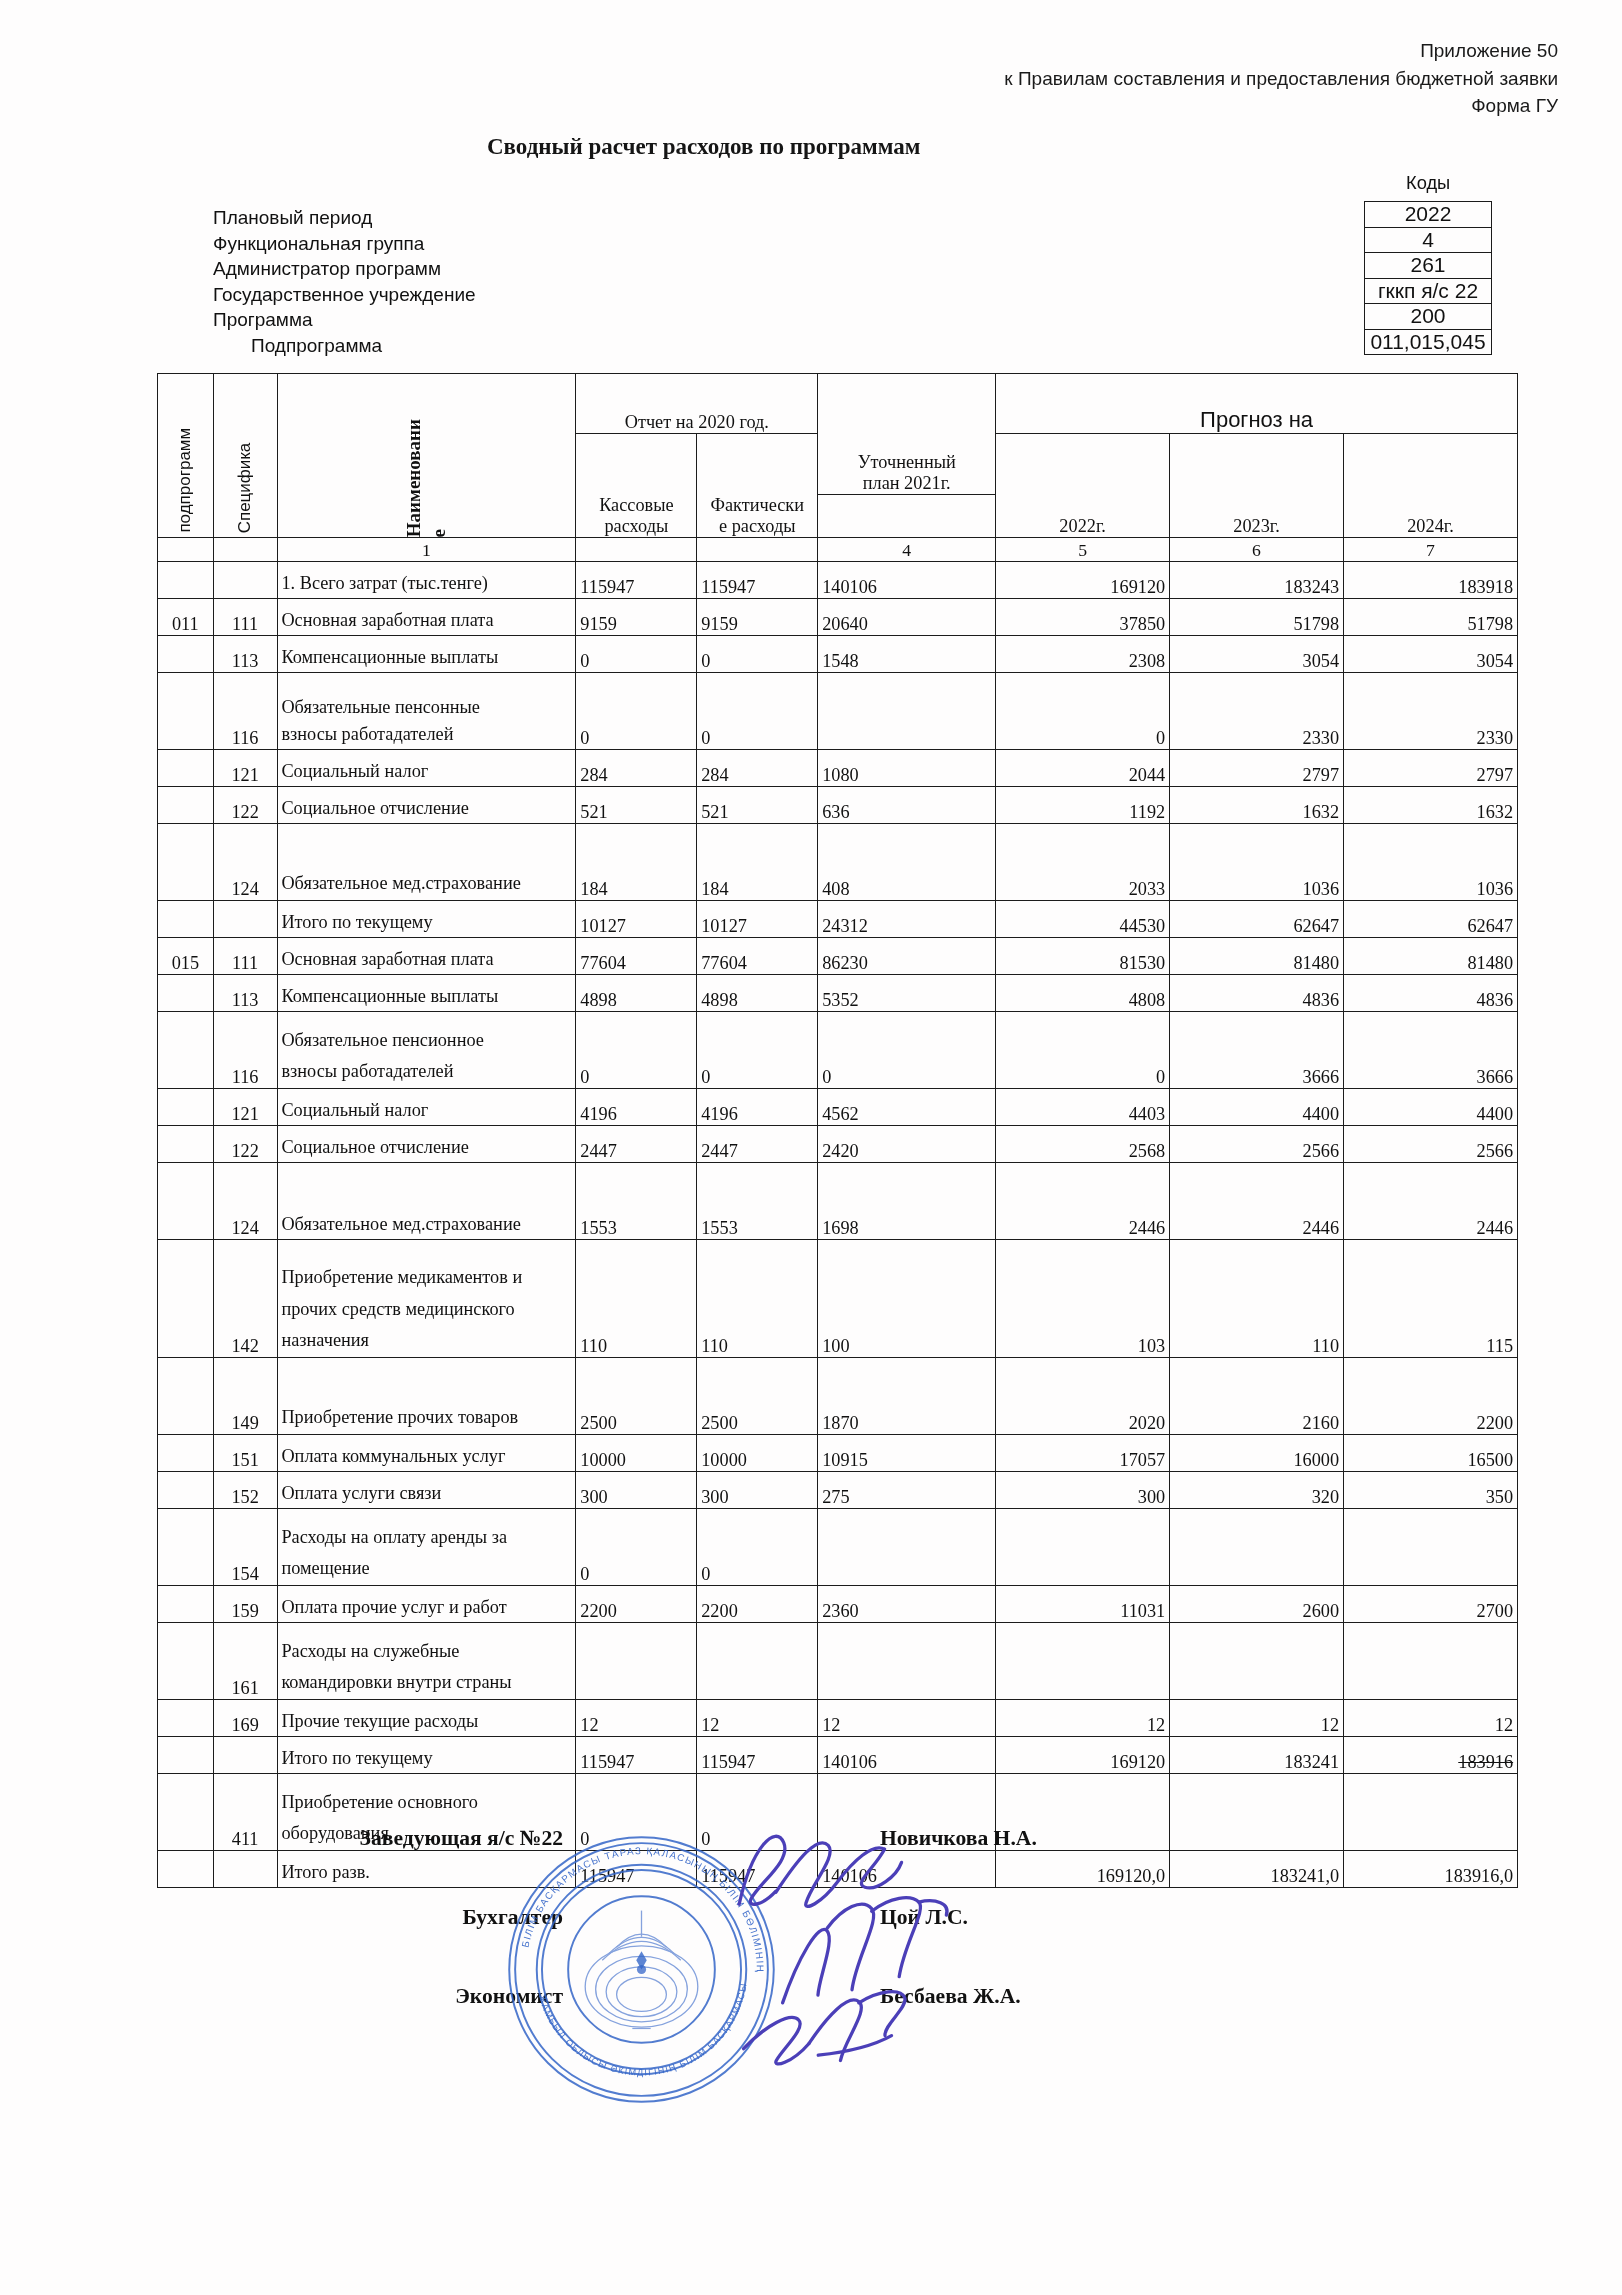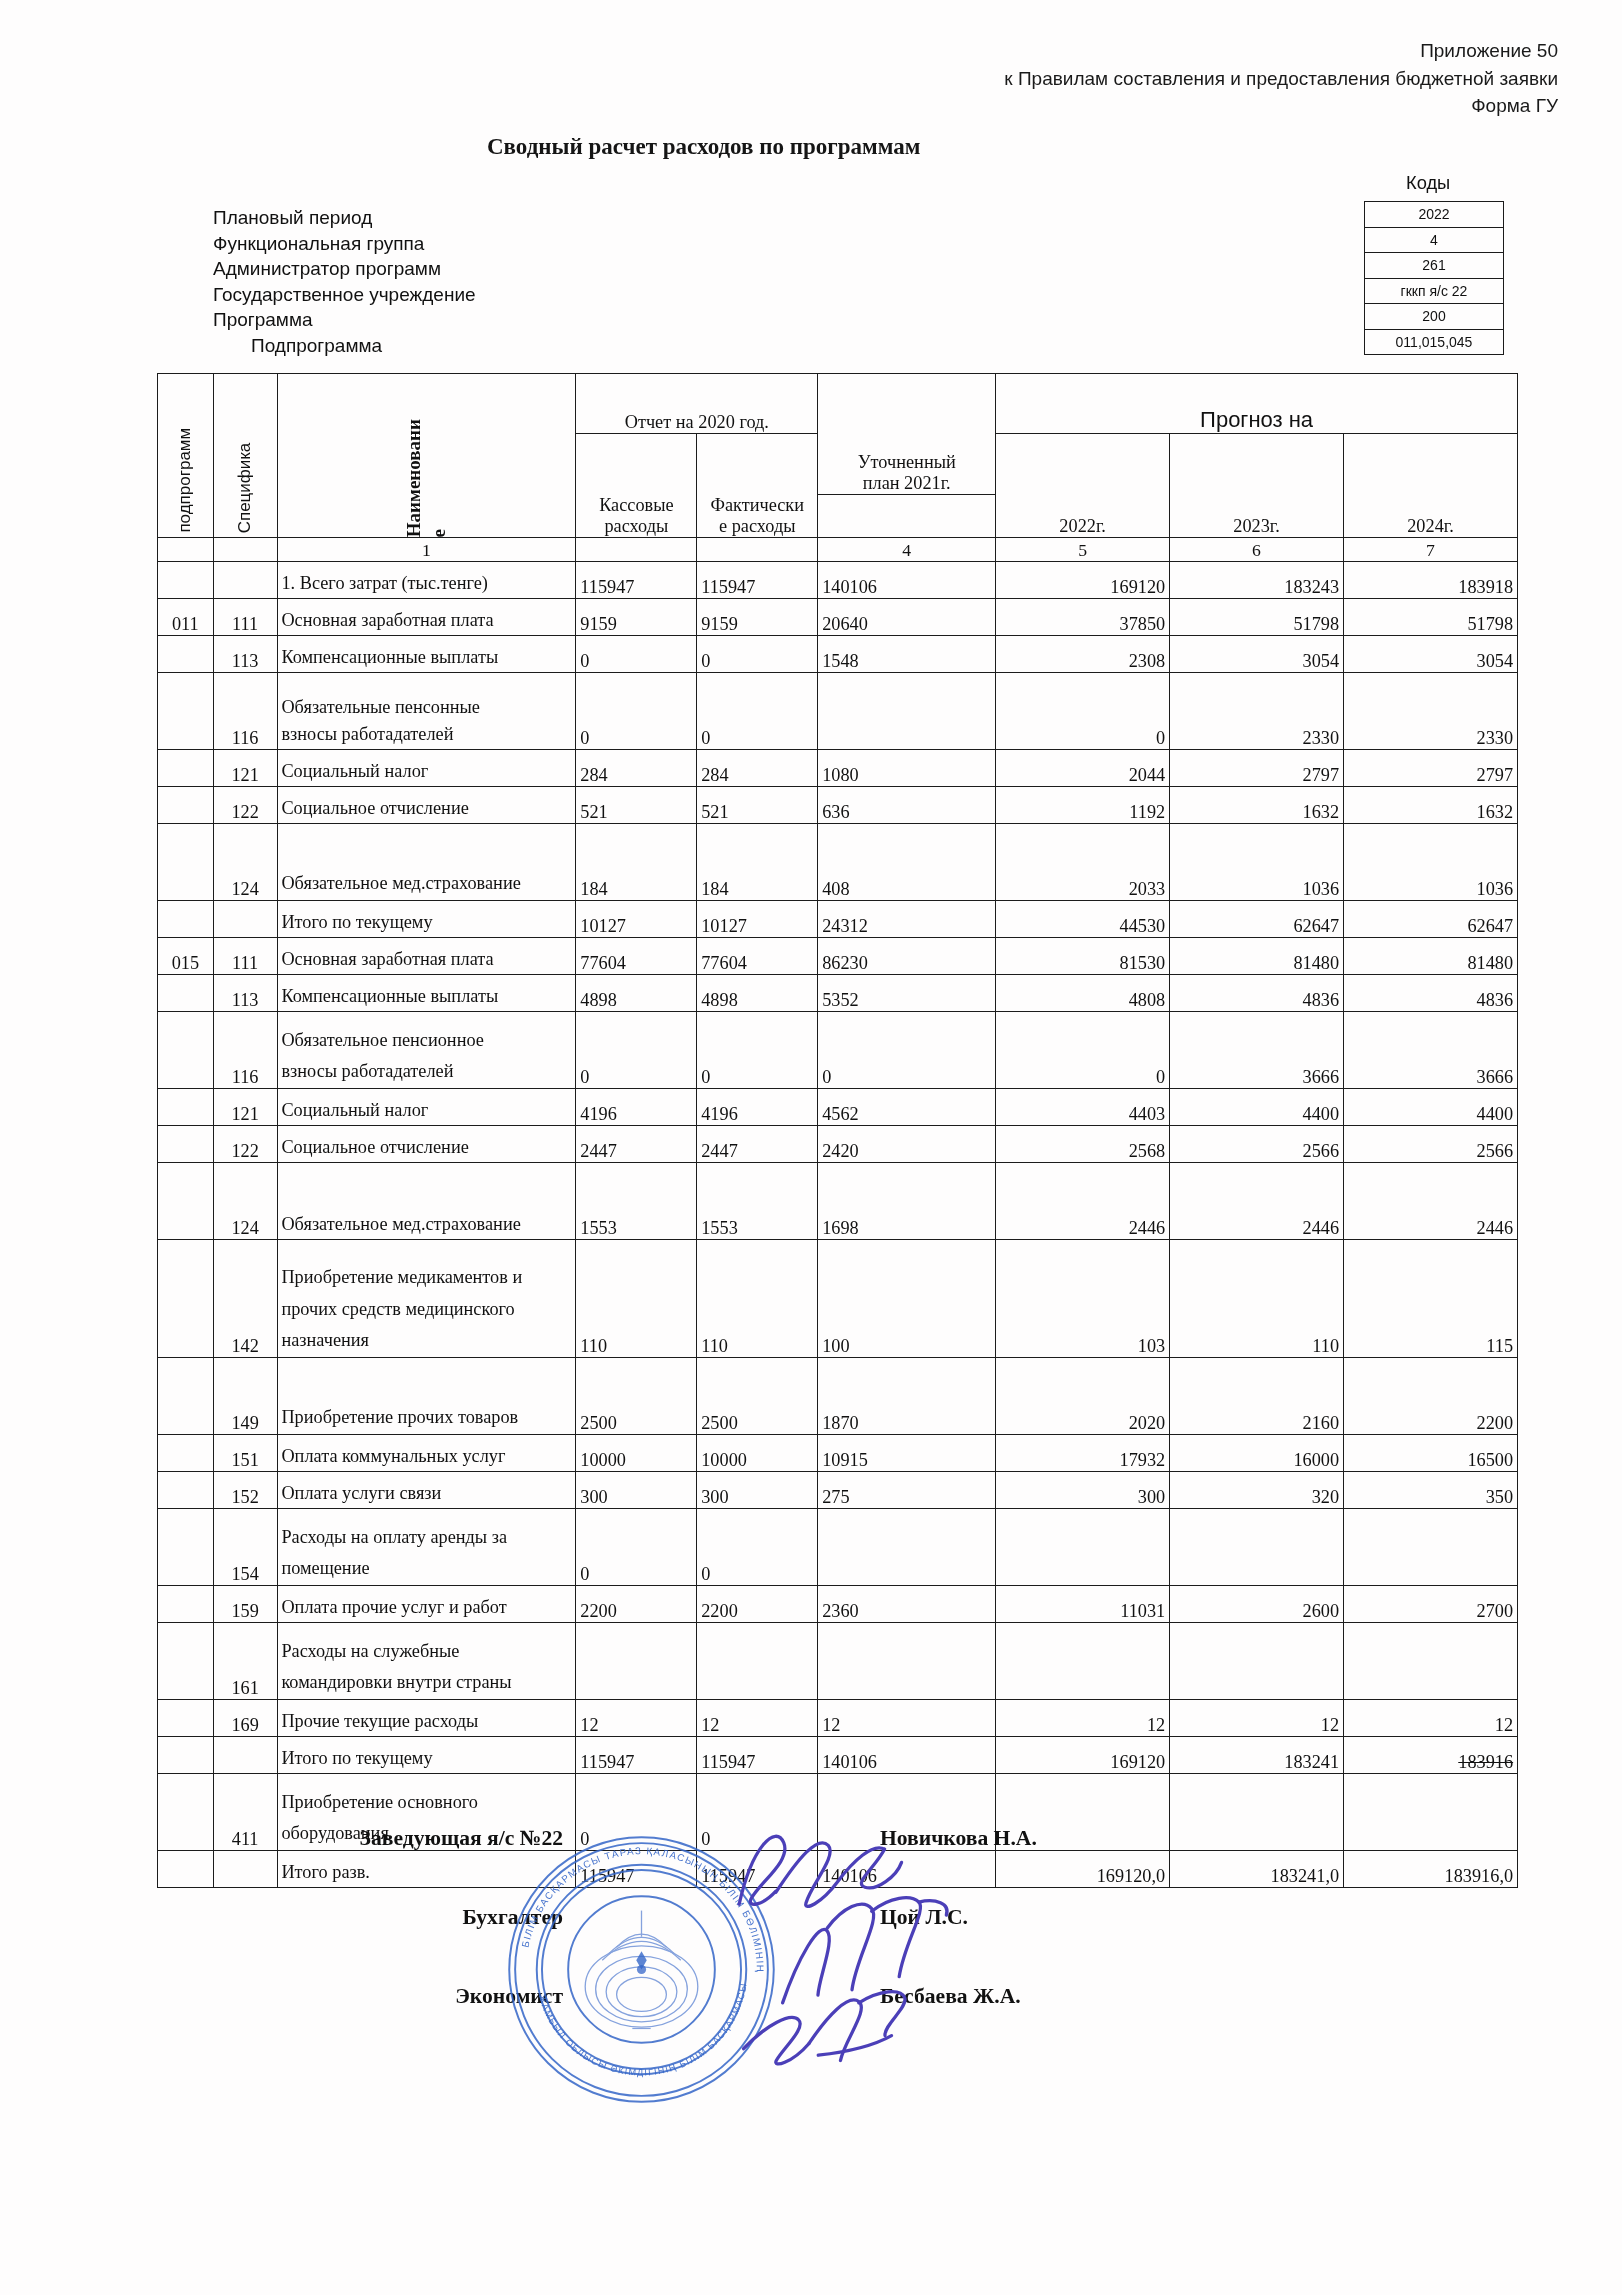--- a/index.html
+++ b/index.html
@@ -50,23 +50,23 @@
     font-size:19px;
   }
   .meta .mrow {
     height:25.5px; line-height:25.5px;
     white-space:nowrap;
   }
   .meta .mrow.indent { padding-left:38px; }
 
   .codebox {
     position:absolute; top:201px; left:1364px;
-    width:140px;
+    width:128px;
     font-family:"Liberation Sans", sans-serif;
-    font-size:14px;
+    font-size:21px;
     border:1.3px solid #1b1b1b;
     border-bottom:none;
     box-sizing:border-box;
   }
   .codebox .crow {
     height:25.5px; line-height:24px;
     text-align:center;
     border-bottom:1.3px solid #1b1b1b;
     box-sizing:border-box;
     white-space:nowrap;
@@ -454,21 +454,21 @@
           <td class="num-r">2160</td>
           <td class="num-r">2200</td>
         </tr>
         <tr style="height: 37px;">
           <td class="r-code-mid"></td>
           <td class="r-code-mid">151</td>
           <td class="r-name">Оплата коммунальных услуг</td>
           <td class="num-l">10000</td>
           <td class="num-l">10000</td>
           <td class="num-l">10915</td>
-          <td class="num-r">17932</td>
+          <td class="num-r">17057</td>
           <td class="num-r">16000</td>
           <td class="num-r">16500</td>
         </tr>
         <tr style="height: 37px;">
           <td class="r-code-mid"></td>
           <td class="r-code-mid">152</td>
           <td class="r-name">Оплата услуги связи</td>
           <td class="num-l">300</td>
           <td class="num-l">300</td>
           <td class="num-l">275</td>

